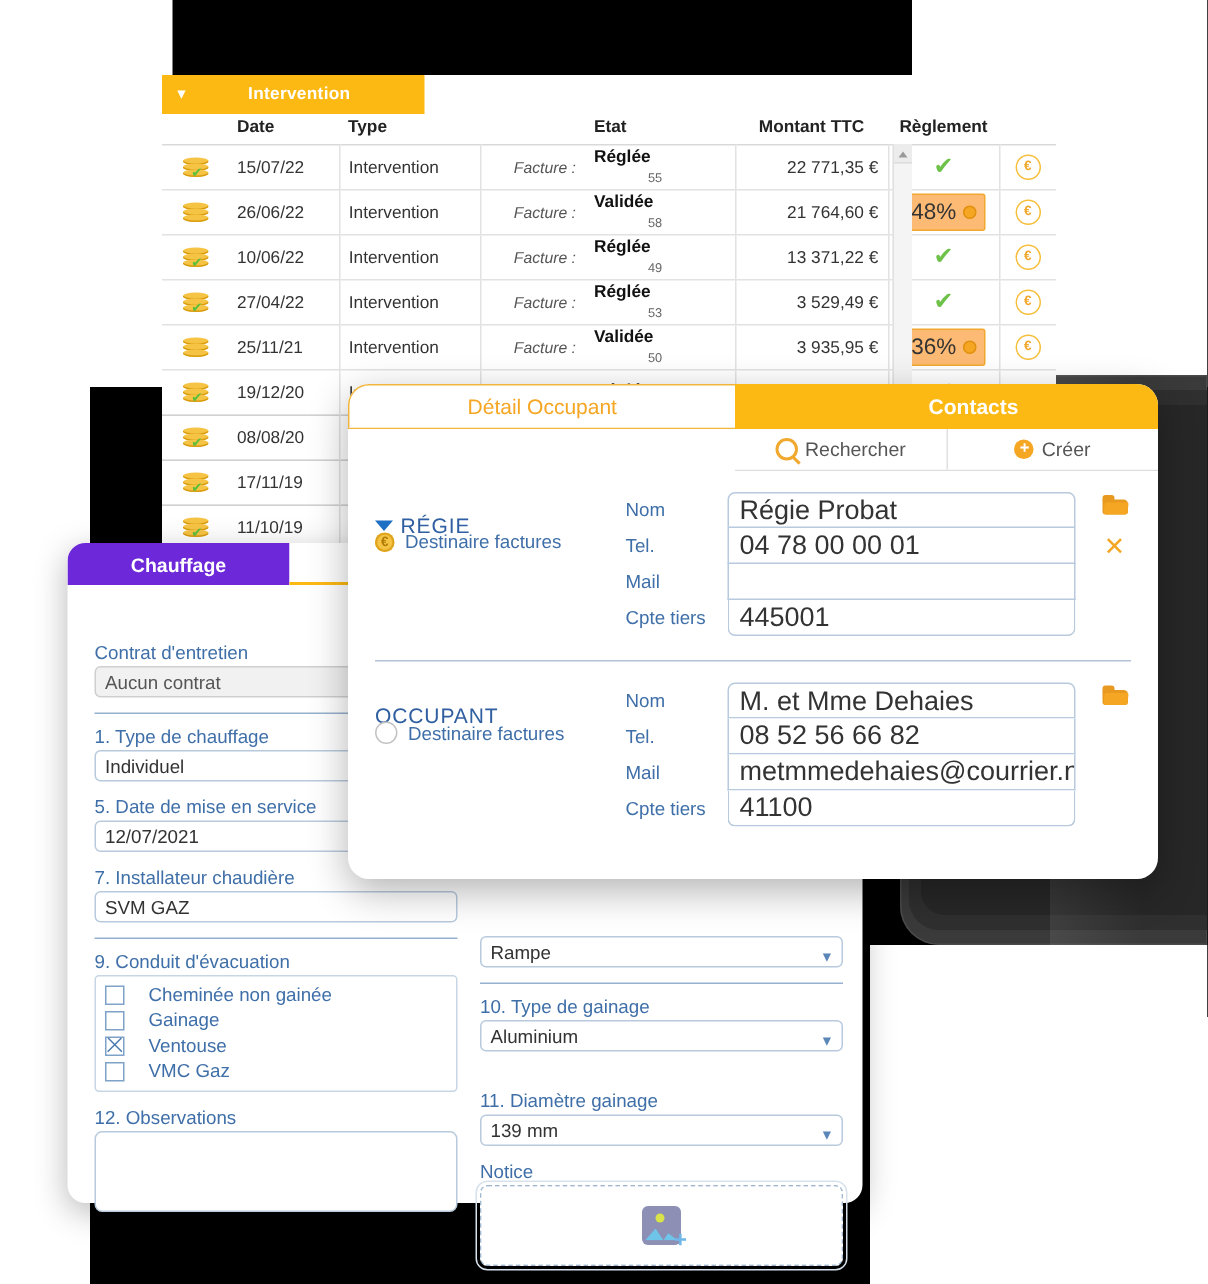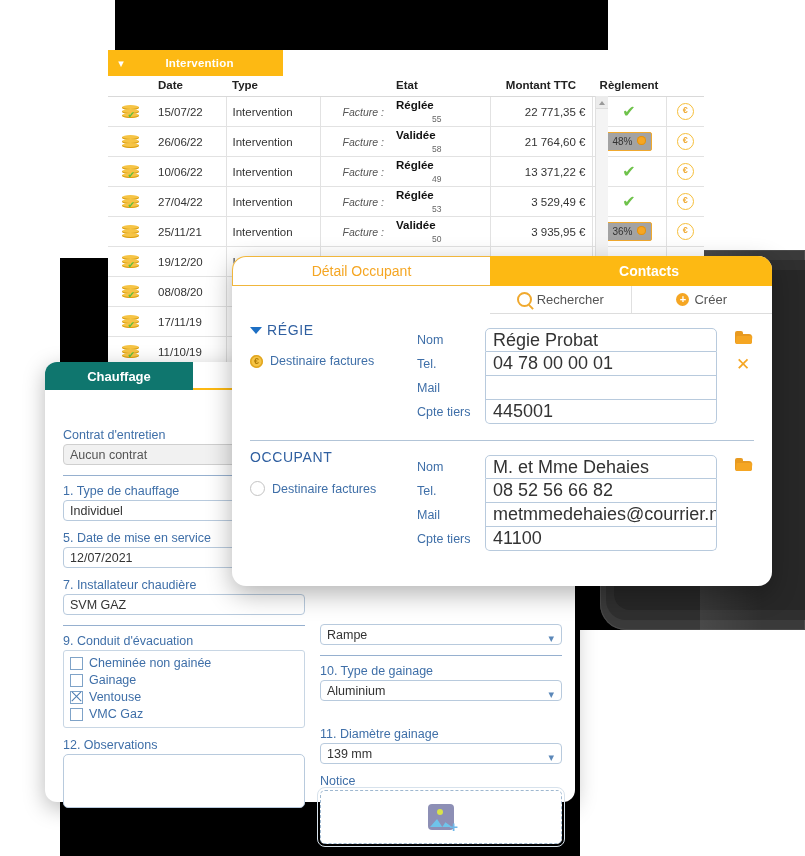--- a/index.html
+++ b/index.html
@@ -50,23 +50,23 @@
   .col-fac{width:58px;border-right:none !important;text-align:right;padding-right:2px;}
   .col-etat{width:88px;}
   .col-mt{width:90px;text-align:right;}
   .col-reg{width:62px;text-align:center;}
   .col-act{width:26px;text-align:center;}
 
   .fac-lbl{font-style:italic;color:#555;font-size:10.5px;}
   .etat-main{font-weight:bold;font-size:11.5px;color:#111;line-height:1.05;}
   .etat-sub{font-size:8.5px;color:#666;line-height:1.05;margin-left:36px;}
   .chk{color:#6ec24a;font-size:16px;font-weight:bold;line-height:1;}
-  .pct-box{display:inline-flex;gap:4px;justify-content:center;
-           border:1px solid #f0a92e;background:#a3a3a3;border-radius:2px;
-           padding:3px 5px;font-size:10px;color:#333;}
+  .pct-box{display:inline-flex;align-items:center;gap:4px;justify-content:center;
+           border:1px solid #f0a92e;background:#fdba74;border-radius:2px;
+           padding:3px 5px;font-size:15px;color:#333;}
   .dot-or{width:9px;height:9px;border-radius:50%;background:#F5A623;display:inline-block;
           box-shadow:inset 0 0 0 1px #e09112;}
   .coin-stack{display:inline-block;position:relative;width:17px;height:13px;vertical-align:middle;}
   .coin-stack i{position:absolute;left:0;width:17px;height:5px;border-radius:50%;
           background:#F6C445;box-shadow:inset 0 -1px 0 #d89c10;display:block;}
   .coin-stack i:nth-child(1){top:0;}
   .coin-stack i:nth-child(2){top:4px;}
   .coin-stack i:nth-child(3){top:8px;}
   .coin-stack .v{position:absolute;left:6px;top:6px;color:#5bbf3c;font-size:9px;
           font-weight:bold;line-height:1;}
@@ -80,41 +80,41 @@
           border-bottom:1px solid #dcdcdc;position:relative;}
   .tbl-scroll .arrow:after{content:"";position:absolute;left:3px;top:5px;
           border-left:3px solid transparent;border-right:3px solid transparent;
           border-bottom:4px solid #9a9a9a;}
 
   
   .chauf-card{position:absolute;left:45px;top:362px;width:530px;height:440px;
           background:#fff;border-radius:12px;
           box-shadow:0 6px 22px rgba(0,0,0,.28);}
   .chauf-tabs{display:flex;height:28px;border-radius:12px 12px 0 0;overflow:hidden;}
-  .tab-on{width:148px;background:#0f766e;color:#fff;font-size:13px;font-weight:bold;
+  .tab-on{width:148px;background:#6d28d9;color:#fff;font-size:13px;font-weight:bold;
           display:flex;align-items:center;justify-content:center;}
   .tab-off{width:120px;background:#fff;color:#F5A623;font-size:13px;
           display:flex;align-items:center;justify-content:center;
           border-bottom:2px solid #FDB913;}
   .chauf-body{position:relative;padding:10px 16px 0 16px;}
   .fcol-l{position:absolute;left:18px;top:38px;width:242px;}
   .fcol-r{position:absolute;left:275px;top:38px;width:242px;}
 
   .fld{margin-bottom:10px;}
   .fld-lbl{font-size:12.5px;color:#3F6FA8;margin-bottom:2px;}
   .fld-inp{height:21px;border:1px solid #b8cadd;border-radius:4px;background:#fff;
           font-size:12.5px;color:#333;padding:1px 6px;line-height:19px;
           box-sizing:border-box;width:100%;overflow:hidden;white-space:nowrap;}
   .fld-inp.dim{background:#f1f1f1;color:#555;border-color:#cfcfcf;}
   .fld-sel{position:relative;}
   .fld-sel .cv{position:absolute;right:7px;top:4px;color:#5b87b8;font-size:11px;}
   .sep{height:1px;background:#3F6FA8;opacity:.55;margin:2px 0 8px 0;}
 
   .chk-group{border:1px solid #c8d6e4;border-radius:3px;padding:4px 6px;}
-  .chk-row{display:flex;align-items:center;gap:6px;font-size:12.5px;color:#3F6FA8;
+  .chk-row{display:flex;align-items:center;gap:16px;font-size:12.5px;color:#3F6FA8;
           line-height:17px;}
   .cbox{width:11px;height:11px;border:1.4px solid #7fa3c8;background:#fff;
           position:relative;flex:0 0 auto;}
   .cbox.on:before,.cbox.on:after{content:"";position:absolute;left:-1px;top:4px;
           width:13px;height:1.4px;background:#4a7bb0;}
   .cbox.on:before{transform:rotate(45deg);}
   .cbox.on:after{transform:rotate(-45deg);}
   .ta{border:1px solid #b8cadd;border-radius:5px;height:52px;background:#fff;}
   .notice-box{border:1px dashed #9fb8d0;border-radius:5px;height:52px;background:#fff;
           display:flex;align-items:center;justify-content:center;
@@ -144,21 +144,21 @@
   .act-btn:last-child{border-right:none;}
   .mag{display:inline-block;width:11px;height:11px;border:2px solid #F0A92E;
         border-radius:50%;position:relative;}
   .mag:after{content:"";position:absolute;right:-4px;bottom:-3px;width:6px;height:2px;
         background:#F0A92E;transform:rotate(45deg);}
   .plusc{display:inline-block;width:13px;height:13px;border-radius:50%;background:#F5A623;
         color:#fff;font-size:11px;line-height:12px;text-align:center;font-weight:bold;}
 
   .cont-body{position:relative;padding:0;}
   .cblock{position:relative;padding:14px 0 0 0;}
-  .cb-title{position:absolute;left:18px;top:8px;font-size:14px;color:#2f5fa0;
+  .cb-title{position:absolute;left:18px;top:28px;font-size:14px;color:#2f5fa0;
         letter-spacing:.6px;display:flex;align-items:center;gap:5px;}
   .tri{width:0;height:0;border-left:6px solid transparent;border-right:6px solid transparent;
         border-top:7px solid #1d6fc4;}
   .cb-dest{position:absolute;left:18px;top:40px;font-size:12.5px;color:#3F6FA8;
         display:flex;align-items:center;gap:7px;}
   .coin-sm{width:13px;height:13px;border-radius:50%;background:#F6C445;
         box-shadow:inset 0 0 0 1.5px #e0a520;color:#b07c06;font-size:9px;
         line-height:13px;text-align:center;font-weight:bold;}
   .radio-e{width:13px;height:13px;border-radius:50%;border:1.5px solid #c3c3c3;background:#fff;}
   .cfields{margin-left:185px;width:300px;}

